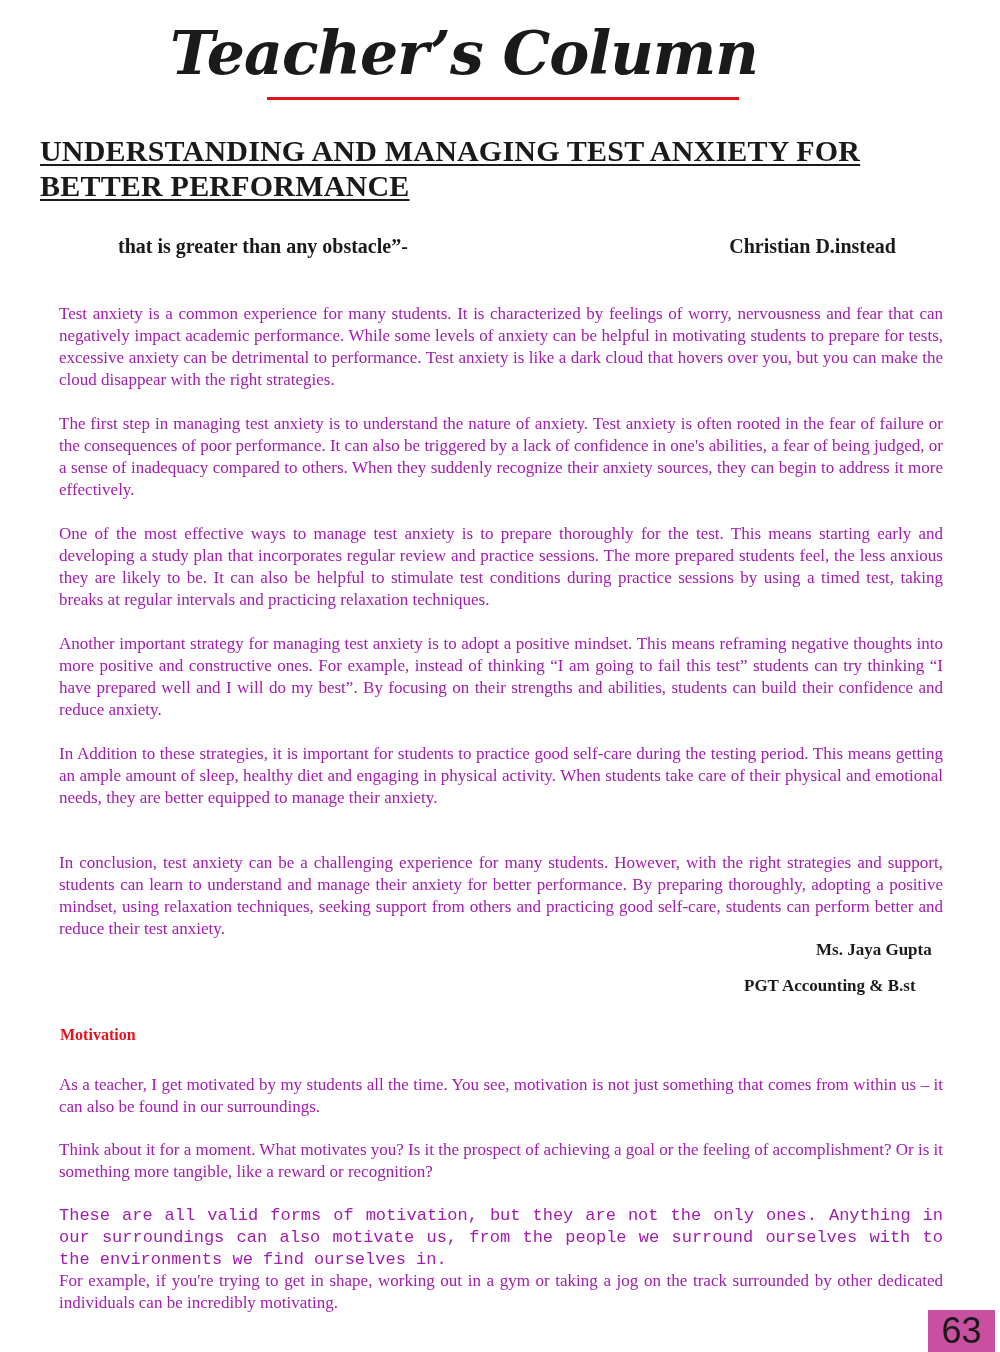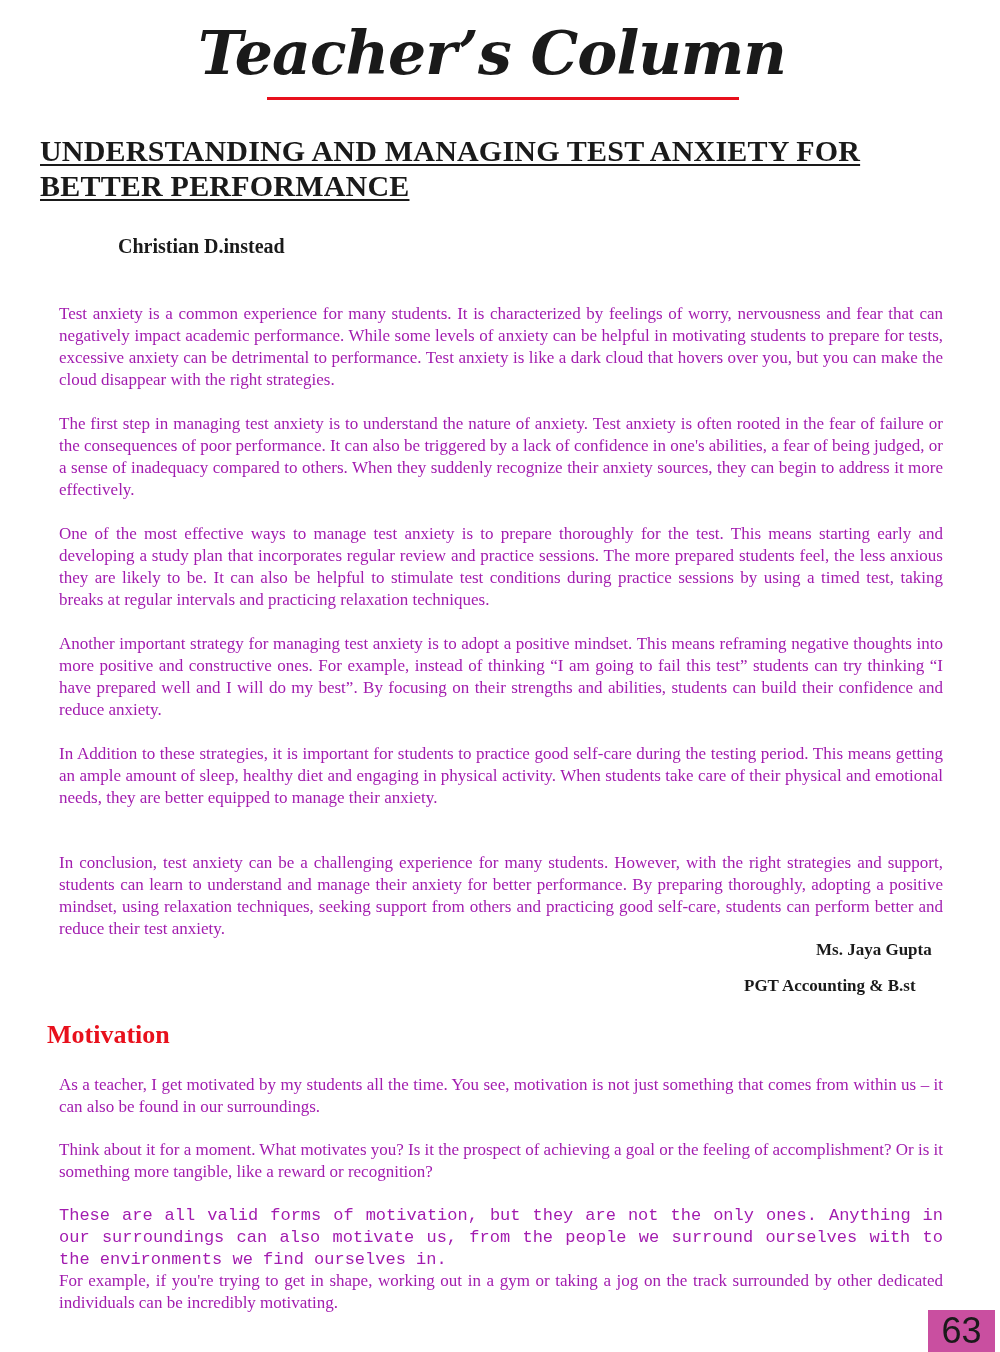--- a/index.html
+++ b/index.html
@@ -14,21 +14,20 @@
       overflow: hidden;
       color: #1a1a1a;
       font-family: "Liberation Serif", "DejaVu Serif", serif;
     }
     .masthead {
       position: absolute;
       top: 18px;
       left: 0;
       width: 928px;
       text-align: center;
-      padding-left: 28px;
     }
     .masthead-title {
       font-family: "DejaVu Serif", serif;
       font-style: italic;
       font-weight: bold;
       font-size: 60px;
       line-height: 70px;
       color: #1a1a1a;
       letter-spacing: -1px;
     }
@@ -88,24 +87,24 @@
       position: absolute;
       font-family: "Liberation Serif", serif;
       font-weight: bold;
       font-size: 17px;
       line-height: 20px;
       color: #1a1a1a;
     }
     .section-heading {
       position: absolute;
       top: 1020px;
-      left: 47px;
+      left: 60px;
       font-family: "Liberation Serif", serif;
       font-weight: bold;
-      font-size: 26px;
+      font-size: 16px;
       line-height: 30px;
       color: #e8101c;
       margin: 0;
     }
     .page-number {
       position: absolute;
       left: 928px;
       top: 1310px;
       width: 67px;
       height: 48px;
@@ -122,20 +121,21 @@
 
 <header class="masthead">
   <div class="masthead-title">Teacher’s Column</div>
 </header>
 <div class="masthead-rule"></div>
 
 <h1 class="article-title" style="margin:0;">UNDERSTANDING AND MANAGING TEST ANXIETY FOR BETTER PERFORMANCE</h1>
 
 <blockquote class="quote" style="margin:0;">
   <div class="quote-line2">
+    <span>that is greater than any obstacle”-</span>
     <span class="quote-author">Christian D.instead</span>
   </div>
 </blockquote>
 
 <p class="body-para" style="top:303px;">Test anxiety is a common experience for many students. It is characterized by feelings of worry, nervousness and fear that can negatively impact academic performance. While some levels of anxiety can be helpful in motivating students to prepare for tests, excessive anxiety can be detrimental to performance. Test anxiety is like a dark cloud that hovers over you, but you can make the cloud disappear with the right strategies.</p>
 <p class="body-para" style="top:413px;">The first step in managing test anxiety is to understand the nature of anxiety. Test anxiety is often rooted in the fear of failure or the consequences of poor performance. It can also be triggered by a lack of confidence in one's abilities, a fear of being judged, or a sense of inadequacy compared to others. When they suddenly recognize their anxiety sources, they can begin to address it more effectively.</p>
 <p class="body-para" style="top:523px;">One of the most effective ways to manage test anxiety is to prepare thoroughly for the test. This means starting early and developing a study plan that incorporates regular review and practice sessions. The more prepared students feel, the less anxious they are likely to be. It can also be helpful to stimulate test conditions during practice sessions by using a timed test, taking breaks at regular intervals and practicing relaxation techniques.</p>
 <p class="body-para" style="top:633px;">Another important strategy for managing test anxiety is to adopt a positive mindset. This means reframing negative thoughts into more positive and constructive ones. For example, instead of thinking “I am going to fail this test” students can try thinking “I have prepared well and I will do my best”. By focusing on their strengths and abilities, students can build their confidence and reduce anxiety.</p>
 <p class="body-para" style="top:743px;">In Addition to these strategies, it is important for students to practice good self-care during the testing period. This means getting an ample amount of sleep, healthy diet and engaging in physical activity. When students take care of their physical and emotional needs, they are better equipped to manage their anxiety.</p>
 <p class="body-para" style="top:852px;">In conclusion, test anxiety can be a challenging experience for many students. However, with the right strategies and support, students can learn to understand and manage their anxiety for better performance. By preparing thoroughly, adopting a positive mindset, using relaxation techniques, seeking support from others and practicing good self-care, students can perform better and reduce their test anxiety.</p>

